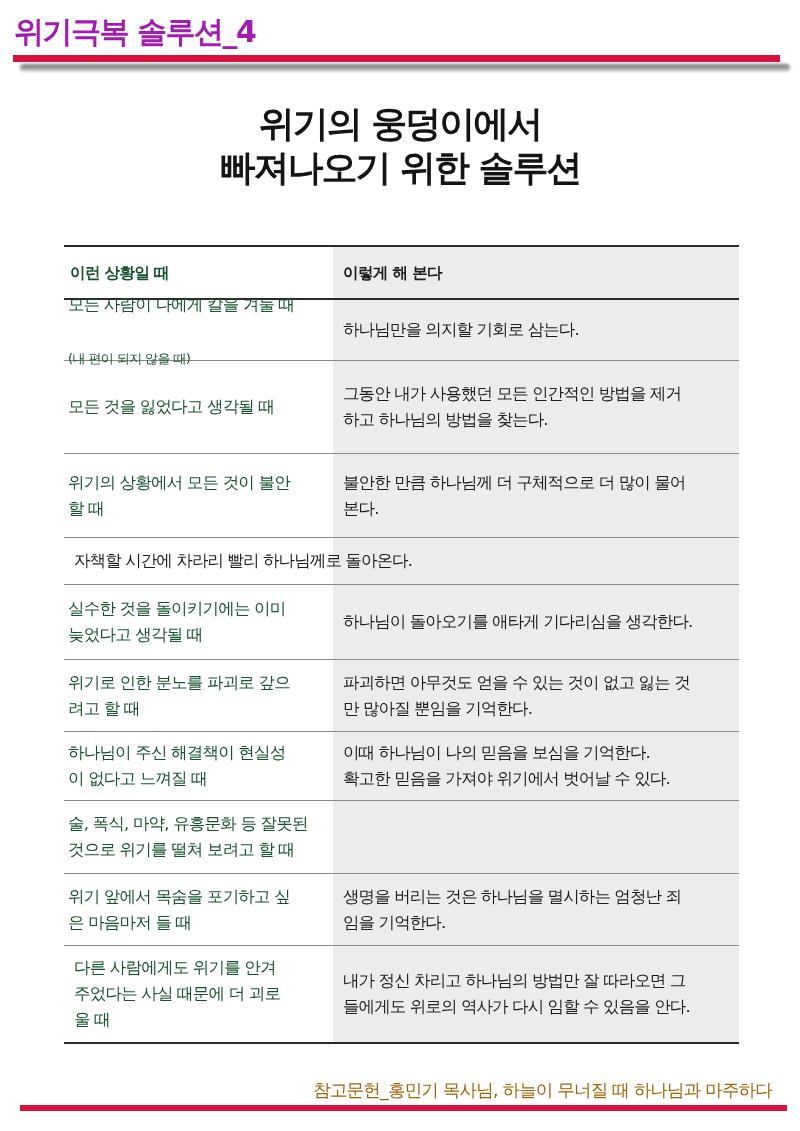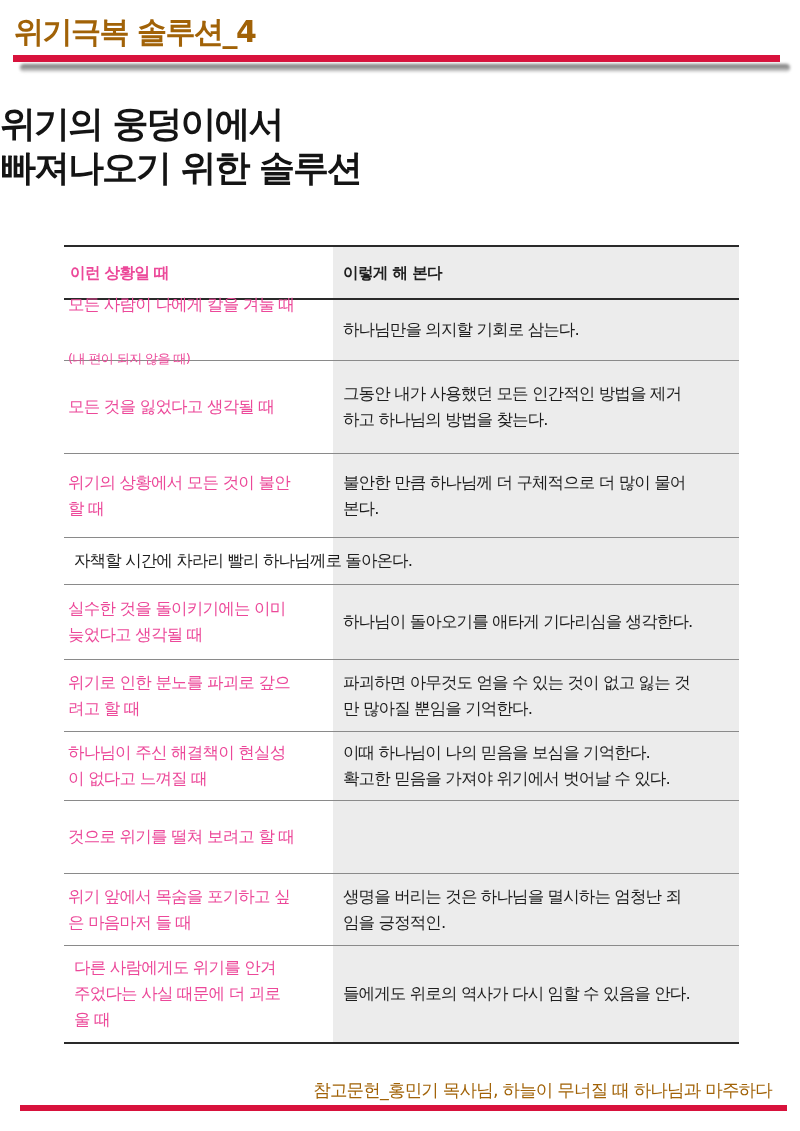--- a/index.html
+++ b/index.html
@@ -1,35 +1,35 @@
 <!DOCTYPE html>
 <html><head>
 <meta charset="utf-8">
 <style>
   * { box-sizing: border-box; margin: 0; padding: 0; }
   html, body { width: 800px; height: 1131px; background: #ffffff; overflow: hidden; }
   body { position: relative; font-family: "DejaVu Sans", "Liberation Sans", sans-serif; color: #1a1a1a; }
 
   .top-title {
     position: absolute; left: 14px; top: 14px;
-    font-size: 30px; font-weight: bold; color: #a16207;
+    font-size: 30px; font-weight: bold; color: #a21caf;
     letter-spacing: -1.5px; line-height: 36px;
   }
   .top-bar-full {
     position: absolute; left: 13px; top: 55px; width: 767px; height: 7px;
     background: #d8123c;
   }
   .top-shadow {
     position: absolute; left: 20px; top: 64px; width: 770px; height: 8px;
     background: linear-gradient(to bottom, #777 0%, #999 50%, rgba(180,180,180,0.3) 100%);
     border-radius: 4px; filter: blur(1.5px);
   }
 
   .main-title {
-    position: absolute; left: 0; width: 800px; text-align: left;
+    position: absolute; left: 0; width: 800px; text-align: center;
     font-weight: bold; color: #141414; letter-spacing: -2px;
   }
   .main-title.l1 { top: 102px; font-size: 36px; line-height: 44px; }
   .main-title.l2 { top: 146px; font-size: 36px; line-height: 44px; }
 
   .table {
     position: absolute; left: 64px; top: 245px; width: 675px;
     border-top: 2.5px solid #2a2a2a;
   }
   .gray-col {
@@ -37,21 +37,21 @@
     background: #ececec; z-index: 0;
   }
   .row {
     position: relative; display: flex; z-index: 1;
     border-bottom: 1px solid #8a8a8a;
   }
   .row.header { border-bottom: 2px solid #2a2a2a; height: 53px; align-items: center; }
   .row.last { border-bottom: 2.5px solid #2a2a2a; }
   .cell-l {
     width: 269px; padding: 0 8px 0 4px;
-    font-size: 16.5px; line-height: 26px; letter-spacing: -0.8px; color: #ec4899;
+    font-size: 16.5px; line-height: 26px; letter-spacing: -0.8px; color: #14532d;
     display: flex; flex-direction: column; justify-content: center;
   }
   .cell-r {
     width: 406px; padding: 0 6px 0 10px;
     font-size: 16.5px; line-height: 26px; letter-spacing: -0.9px; color: #1e1e1e;
     display: flex; flex-direction: column; justify-content: center;
   }
   .row.header .cell-l, .row.header .cell-r { font-weight: bold; font-size: 15.5px; letter-spacing: -0.6px; }
   .row.header .cell-l { padding-left: 6px; }
   .sub-note { font-size: 13px; line-height: 18px; letter-spacing: -0.6px; margin-top: 32px; }
@@ -148,41 +148,43 @@
       <span>이 없다고 느껴질 때</span>
     </div>
     <div class="cell-r">
       <span>이때 하나님이 나의 믿음을 보심을 기억한다.</span>
       <span>확고한 믿음을 가져야 위기에서 벗어날 수 있다.</span>
     </div>
   </div>
 
   <div class="row" style="height:73px">
     <div class="cell-l">
+      <span>술, 폭식, 마약, 유흥문화 등 잘못된</span>
       <span>것으로 위기를 떨쳐 보려고 할 때</span>
     </div>
   </div>
 
   <div class="row" style="height:72px">
     <div class="cell-l">
       <span>위기 앞에서 목숨을 포기하고 싶</span>
       <span>은 마음마저 들 때</span>
     </div>
     <div class="cell-r">
       <span>생명을 버리는 것은 하나님을 멸시하는 엄청난 죄</span>
-      <span>임을 긍정적인.</span>
+      <span>임을 기억한다.</span>
     </div>
   </div>
 
   <div class="row last" style="height:98px">
     <div class="cell-l indent">
       <span>다른 사람에게도 위기를 안겨</span>
       <span>주었다는 사실 때문에 더 괴로</span>
       <span>울 때</span>
     </div>
     <div class="cell-r">
+      <span>내가 정신 차리고 하나님의 방법만 잘 따라오면 그</span>
       <span>들에게도 위로의 역사가 다시 임할 수 있음을 안다.</span>
     </div>
   </div>
 </div>
 
 <div class="reference">참고문헌_홍민기 목사님, 하늘이 무너질 때 하나님과 마주하다</div>
 <div class="bottom-bar"></div>
 
 </body></html>

